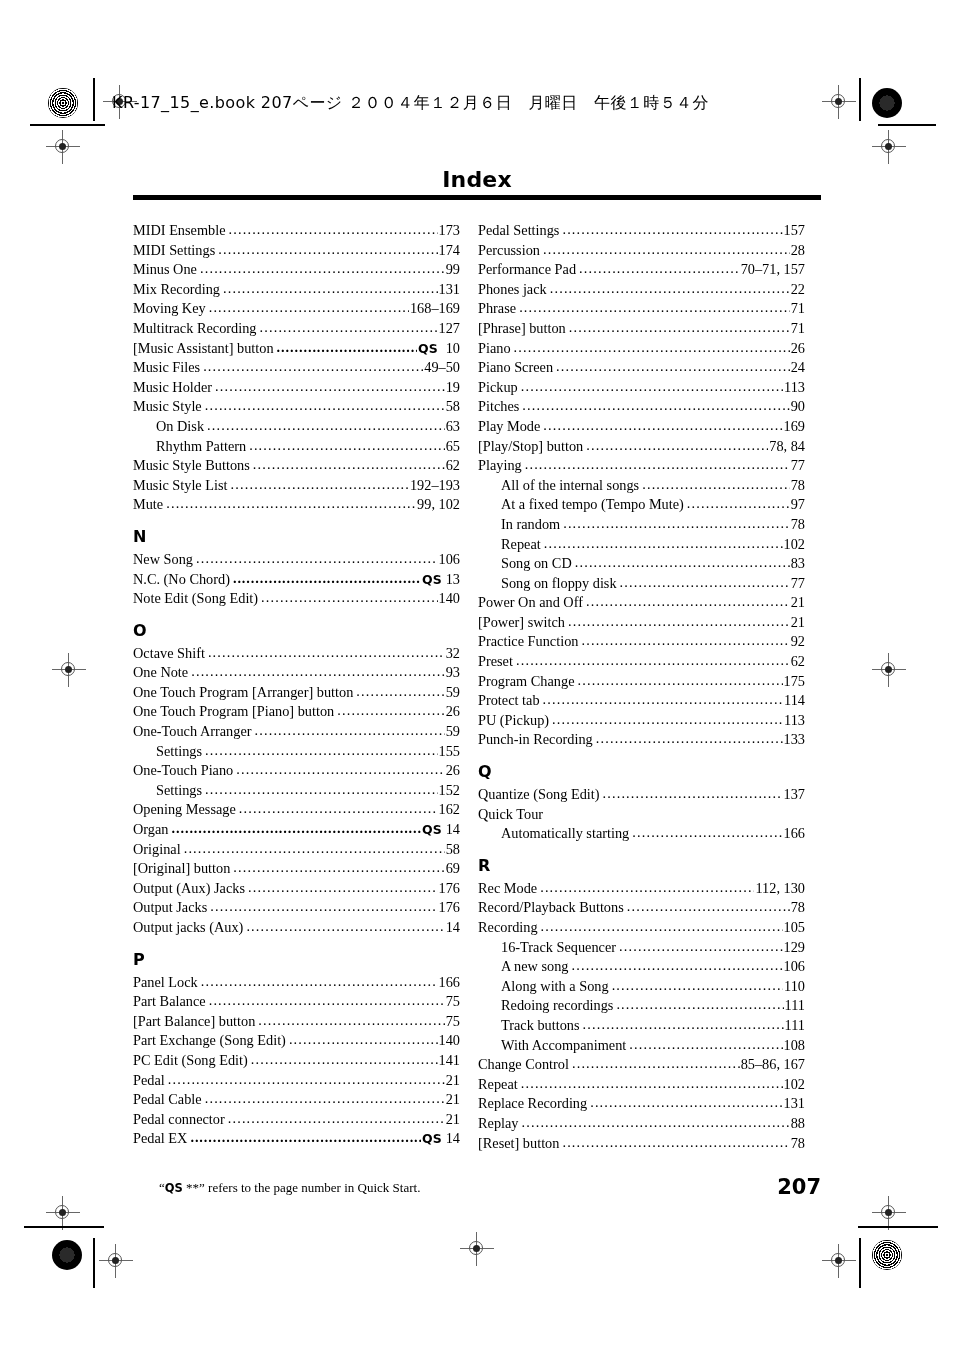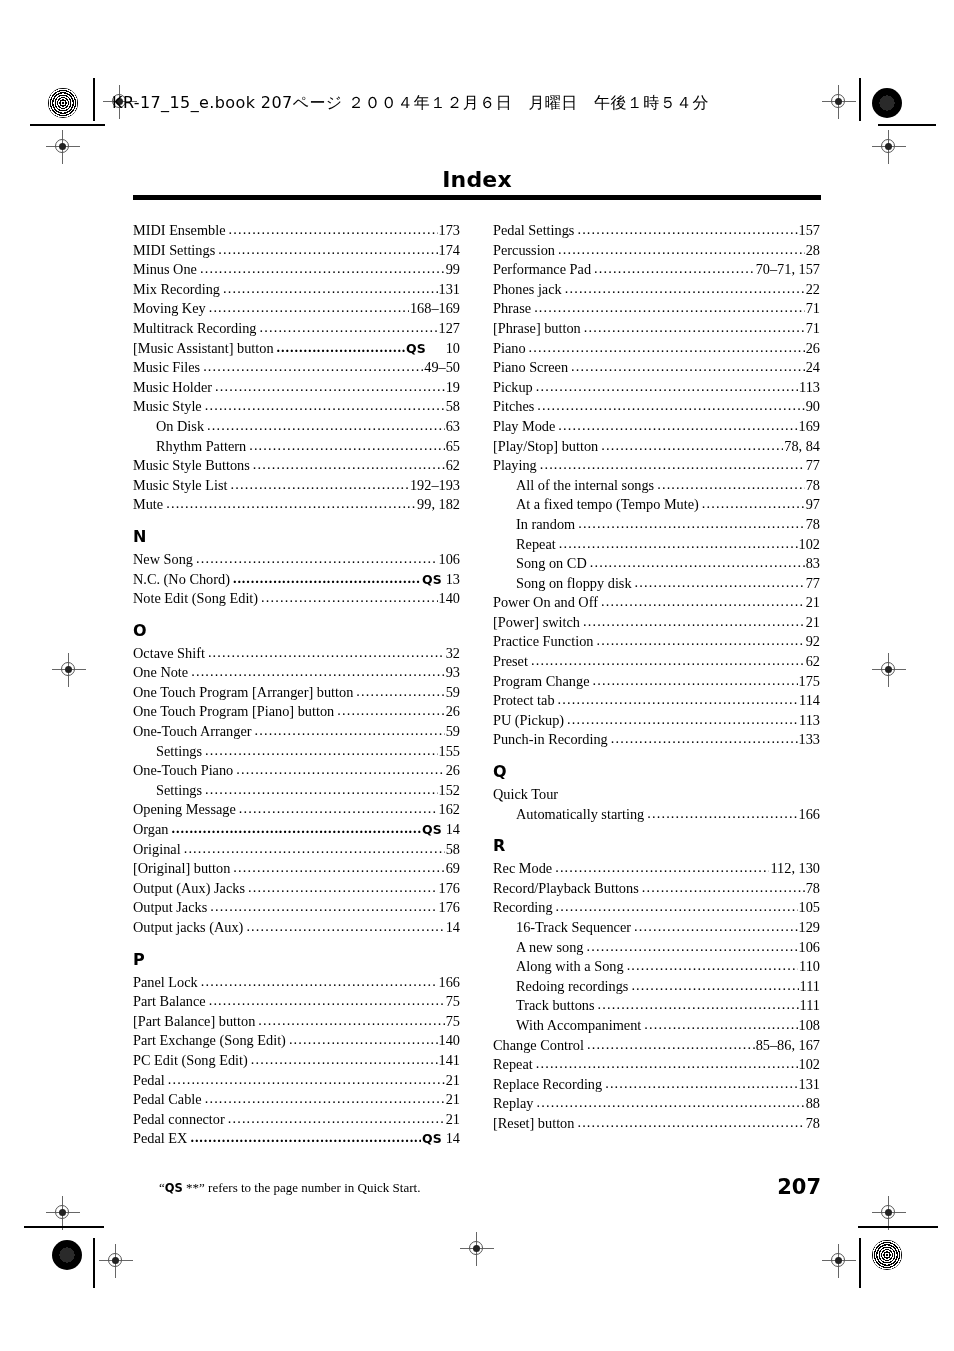--- a/index.html
+++ b/index.html
@@ -99,21 +99,21 @@
     letter-spacing: 0.2px;
   }
   .head-rule {
     margin-top: 5px;
     height: 5px;
     background: #000;
   }
 
   .columns {
     display: flex;
-    gap: 33px;
+    gap: 18px;
     margin-top: 21px;
   }
   .col { width: 327px; }
 
   
   .entry {
     display: flex;
     align-items: baseline;
     font-size: 14.3px;
     line-height: 19.6px;
@@ -303,21 +303,21 @@
           <span class="page-no">168–169</span>
         </div>
         <div class="entry">
           <span class="label">Multitrack Recording</span>
           <span class="leader"></span>
           <span class="page-no">127</span>
         </div>
         <div class="entry qs">
           <span class="label">[Music Assistant] button</span>
           <span class="leader"></span>
-          <span class="page-no"><span class="qs">QS</span><span style="padding-left: 20px;">10</span></span>
+          <span class="page-no"><span class="qs">QS</span><span style="padding-left: 8px;">10</span></span>
         </div>
         <div class="entry">
           <span class="label">Music Files</span>
           <span class="leader"></span>
           <span class="page-no">49–50</span>
         </div>
         <div class="entry">
           <span class="label">Music Holder</span>
           <span class="leader"></span>
           <span class="page-no">19</span>
@@ -343,21 +343,21 @@
           <span class="page-no">62</span>
         </div>
         <div class="entry">
           <span class="label">Music Style List</span>
           <span class="leader"></span>
           <span class="page-no">192–193</span>
         </div>
         <div class="entry">
           <span class="label">Mute</span>
           <span class="leader"></span>
-          <span class="page-no">99, 182</span>
+          <span class="page-no">99, 102</span>
         </div>
         <div class="letter">N</div>
         <div class="entry">
           <span class="label">New Song</span>
           <span class="leader"></span>
           <span class="page-no">106</span>
         </div>
         <div class="entry qs">
           <span class="label">N.C. (No Chord)</span>
           <span class="leader"></span>
@@ -621,20 +621,25 @@
           <span class="label">PU (Pickup)</span>
           <span class="leader"></span>
           <span class="page-no">113</span>
         </div>
         <div class="entry">
           <span class="label">Punch-in Recording</span>
           <span class="leader"></span>
           <span class="page-no">133</span>
         </div>
         <div class="letter">Q</div>
+        <div class="entry">
+          <span class="label">Quantize (Song Edit)</span>
+          <span class="leader"></span>
+          <span class="page-no">137</span>
+        </div>
         <div class="entry noleader">
           <span class="label">Quick Tour</span>
         </div>
         <div class="entry sub">
           <span class="label">Automatically starting</span>
           <span class="leader"></span>
           <span class="page-no">166</span>
         </div>
         <div class="letter">R</div>
         <div class="entry">

